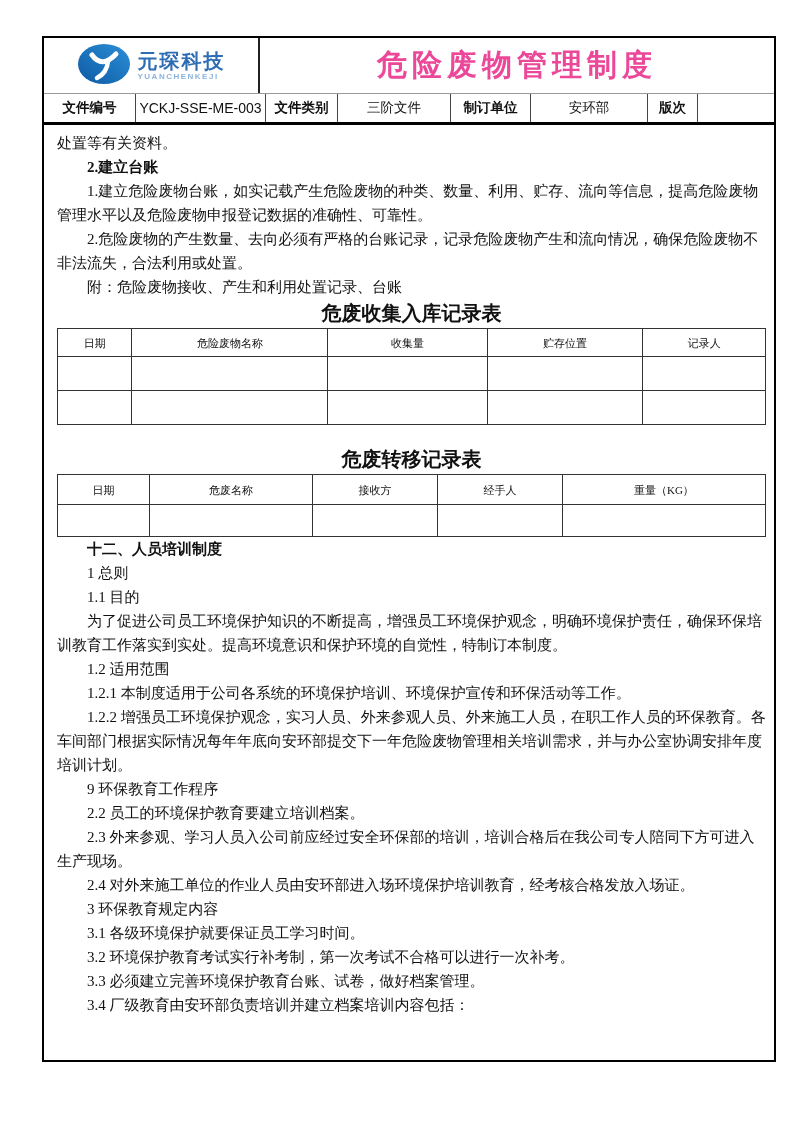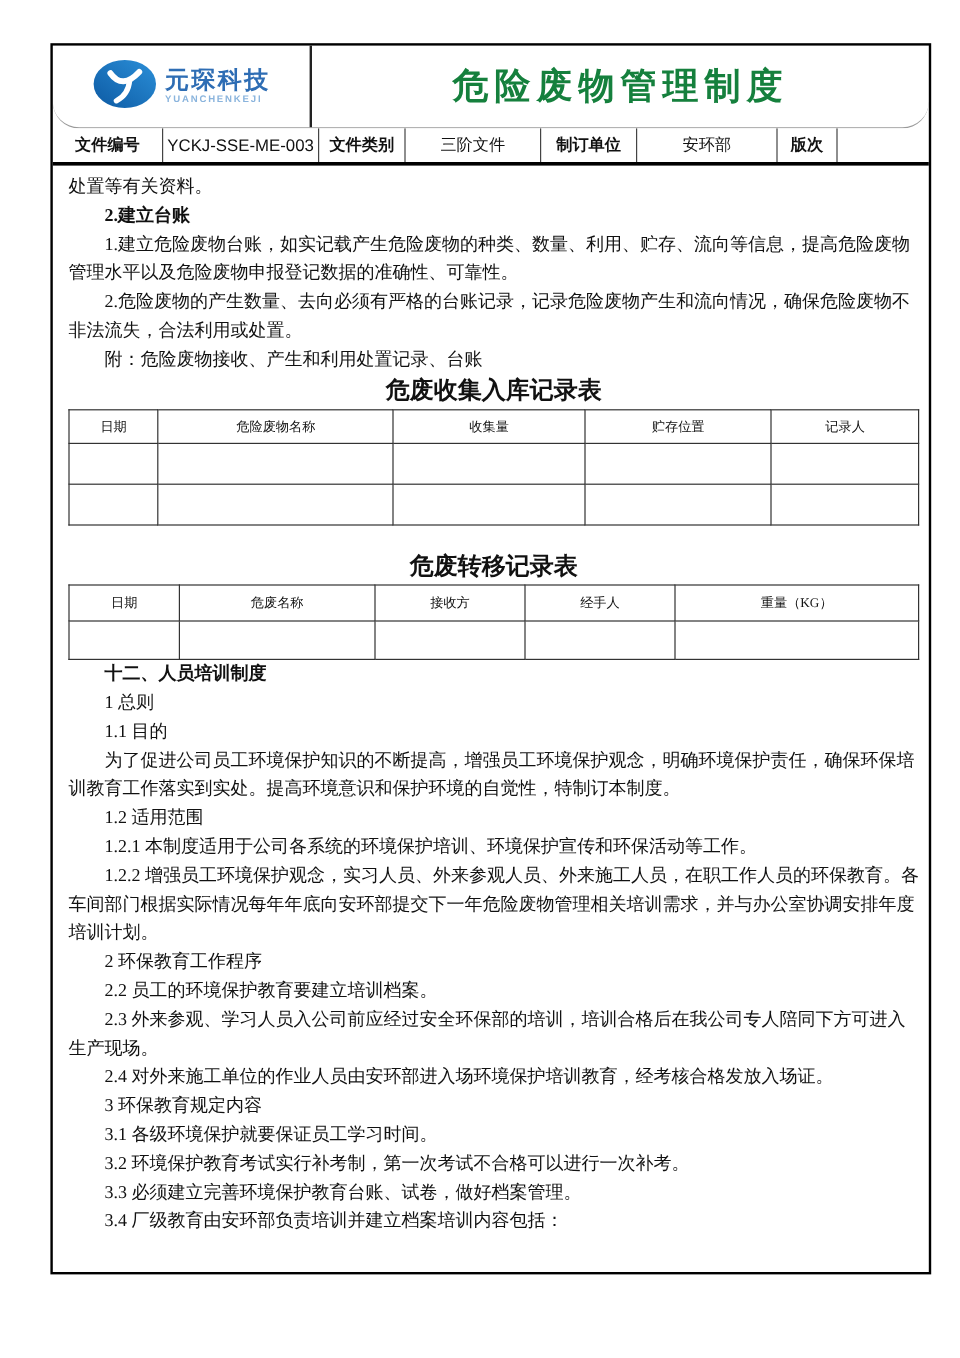--- a/index.html
+++ b/index.html
@@ -2,31 +2,31 @@
 <html><head>
 <meta charset="utf-8">
 <style>
   html,body{margin:0;padding:0;background:#fff;}
   .page{position:relative;width:800px;height:1132px;background:#ffffff;overflow:hidden;
         font-family:"Liberation Serif","DejaVu Serif",serif;color:#111;}
   .doc{position:absolute;left:42px;top:36px;width:734px;height:1026px;
        border:2px solid #000;box-sizing:border-box;background:#fff;}
 
   
-  .hdr{display:flex;height:69px;border-bottom:1px solid #9a9a9a;box-sizing:border-box;border-radius:22px;}
+  .hdr{display:flex;height:56px;border-bottom:1px solid #9a9a9a;box-sizing:border-box;}
   .hdr-logo-cell{width:216px;border-right:2px solid #222;box-sizing:border-box;
                  display:flex;align-items:center;justify-content:center;}
   .logo{display:flex;align-items:center;gap:7px;}
   .logo-texts{display:flex;flex-direction:column;line-height:1;}
   .logo-name{font-size:20px;font-weight:bold;color:#2e6db4;letter-spacing:2px;
              font-family:"Liberation Sans","DejaVu Sans",sans-serif;}
   .logo-sub{font-size:8px;font-weight:bold;color:#8ab4dd;letter-spacing:1.5px;margin-top:2px;
             font-family:"Liberation Sans","DejaVu Sans",sans-serif;}
   .hdr-title-cell{flex:1;display:flex;align-items:center;justify-content:center;
-                  font-size:30px;font-weight:bold;letter-spacing:5px;color:#15803d;}
+                  font-size:30px;font-weight:bold;letter-spacing:5px;color:#ec4899;}
 
   
   .meta{display:flex;height:31px;border-bottom:3px solid #000;box-sizing:border-box;
         font-size:13.5px;align-items:stretch;}
   .meta>div{display:flex;align-items:center;justify-content:center;
             border-right:1px solid #444;box-sizing:border-box;white-space:nowrap;overflow:hidden;}
   .meta>div:last-child{border-right:none;}
   .m-label{font-weight:bold;}
   .m-sans{font-family:"Liberation Sans","DejaVu Sans",sans-serif;font-size:14px;}
   .mw0{width:92px;} .mw1{width:130px;} .mw2{width:72px;} .mw3{width:113px;}
@@ -144,21 +144,21 @@
       </tbody>
         </table>
 
       <p class="ind b">十二、人员培训制度</p>
       <p class="ind">1 总则</p>
       <p class="ind">1.1 目的</p>
       <p class="ind">为了促进公司员工环境保护知识的不断提高，增强员工环境保护观念，明确环境保护责任，确保环保培训教育工作落实到实处。提高环境意识和保护环境的自觉性，特制订本制度。</p>
       <p class="ind">1.2 适用范围</p>
       <p class="ind">1.2.1 本制度适用于公司各系统的环境保护培训、环境保护宣传和环保活动等工作。</p>
       <p class="ind">1.2.2 增强员工环境保护观念，实习人员、外来参观人员、外来施工人员，在职工作人员的环保教育。各车间部门根据实际情况每年年底向安环部提交下一年危险废物管理相关培训需求，并与办公室协调安排年度培训计划。</p>
-      <p class="ind">2 环保教育工作程序</p>
+      <p class="ind">9 环保教育工作程序</p>
       <p class="ind">2.2 员工的环境保护教育要建立培训档案。</p>
       <p class="ind">2.3 外来参观、学习人员入公司前应经过安全环保部的培训，培训合格后在我公司专人陪同下方可进入生产现场。</p>
       <p class="ind">2.4 对外来施工单位的作业人员由安环部进入场环境保护培训教育，经考核合格发放入场证。</p>
       <p class="ind">3 环保教育规定内容</p>
       <p class="ind">3.1 各级环境保护就要保证员工学习时间。</p>
       <p class="ind">3.2 环境保护教育考试实行补考制，第一次考试不合格可以进行一次补考。</p>
       <p class="ind">3.3 必须建立完善环境保护教育台账、试卷，做好档案管理。</p>
       <p class="ind">3.4 厂级教育由安环部负责培训并建立档案培训内容包括：</p>
     </div>
 

